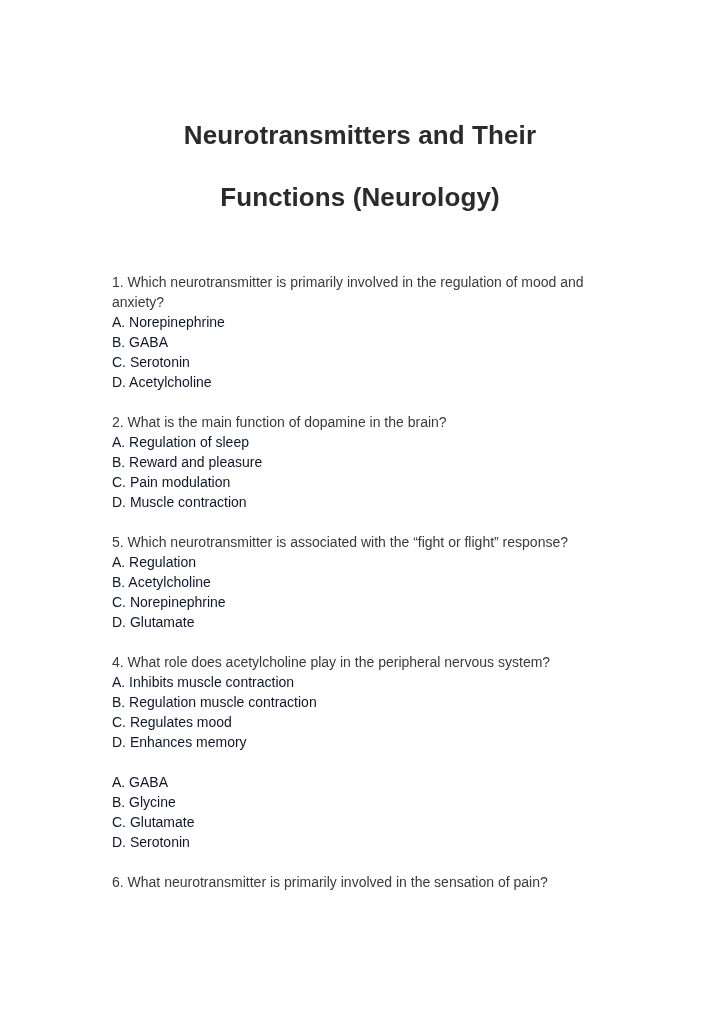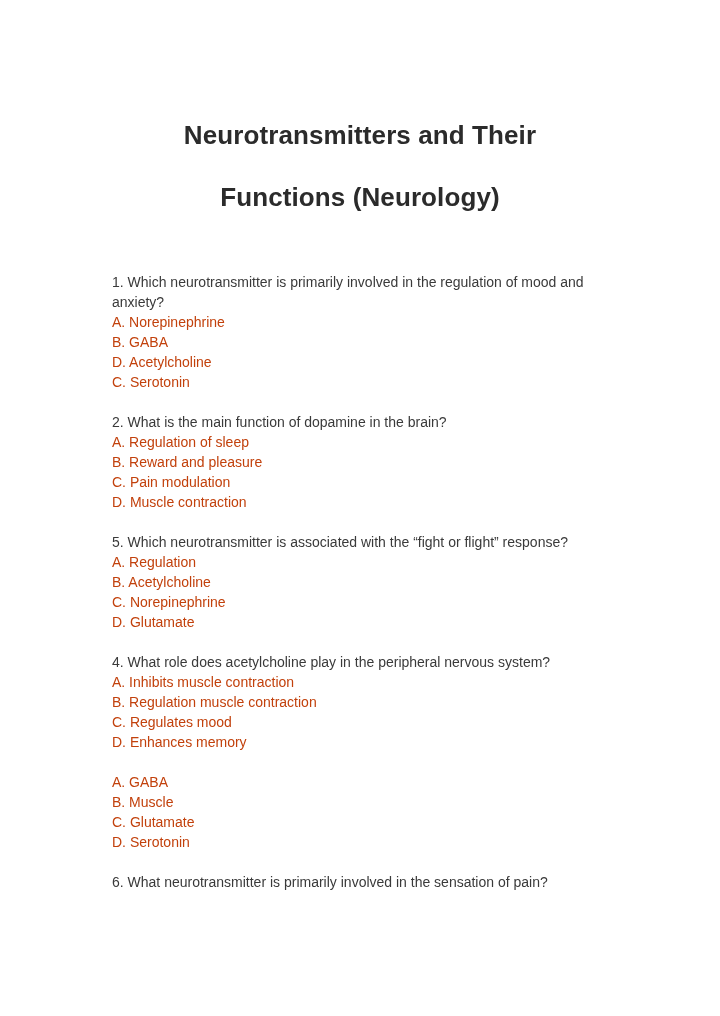--- a/index.html
+++ b/index.html
@@ -63,42 +63,42 @@
 
   .option-list {
     list-style: none;
     margin: 0;
     padding: 0;
   }
 
   .option-item {
     font-size: 14px;
     line-height: 20px;
-    color: #c2410c;
+    color: #0f172a;
     white-space: nowrap;
   }
 </style>
 </head>
 <body>
 
 <div class="page">
 
   <div class="doc-title">
     <span class="title-line">Neurotransmitters and Their</span>
     <span class="title-line">Functions (Neurology)</span>
   </div>
 
   <div class="quiz-body">
       <div class="question-block">
         <p class="question-text">1. Which neurotransmitter is primarily involved in the regulation of mood and anxiety?</p>
         <ul class="option-list">
           <li class="option-item">A. Norepinephrine</li>
           <li class="option-item">B. GABA</li>
+          <li class="option-item">C. Serotonin</li>
           <li class="option-item">D. Acetylcholine</li>
-          <li class="option-item">C. Serotonin</li>
         </ul>
       </div>
       <div class="question-block">
         <p class="question-text">2. What is the main function of dopamine in the brain?</p>
         <ul class="option-list">
           <li class="option-item">A. Regulation of sleep</li>
           <li class="option-item">B. Reward and pleasure</li>
           <li class="option-item">C. Pain modulation</li>
           <li class="option-item">D. Muscle contraction</li>
         </ul>
@@ -117,21 +117,21 @@
         <ul class="option-list">
           <li class="option-item">A. Inhibits muscle contraction</li>
           <li class="option-item">B. Regulation muscle contraction</li>
           <li class="option-item">C. Regulates mood</li>
           <li class="option-item">D. Enhances memory</li>
         </ul>
       </div>
       <div class="question-block">
         <ul class="option-list">
           <li class="option-item">A. GABA</li>
-          <li class="option-item">B. Muscle</li>
+          <li class="option-item">B. Glycine</li>
           <li class="option-item">C. Glutamate</li>
           <li class="option-item">D. Serotonin</li>
         </ul>
       </div>
       <div class="question-block">
         <p class="question-text">6. What neurotransmitter is primarily involved in the sensation of pain?</p>
       </div>
     </div>
 
 </div>

